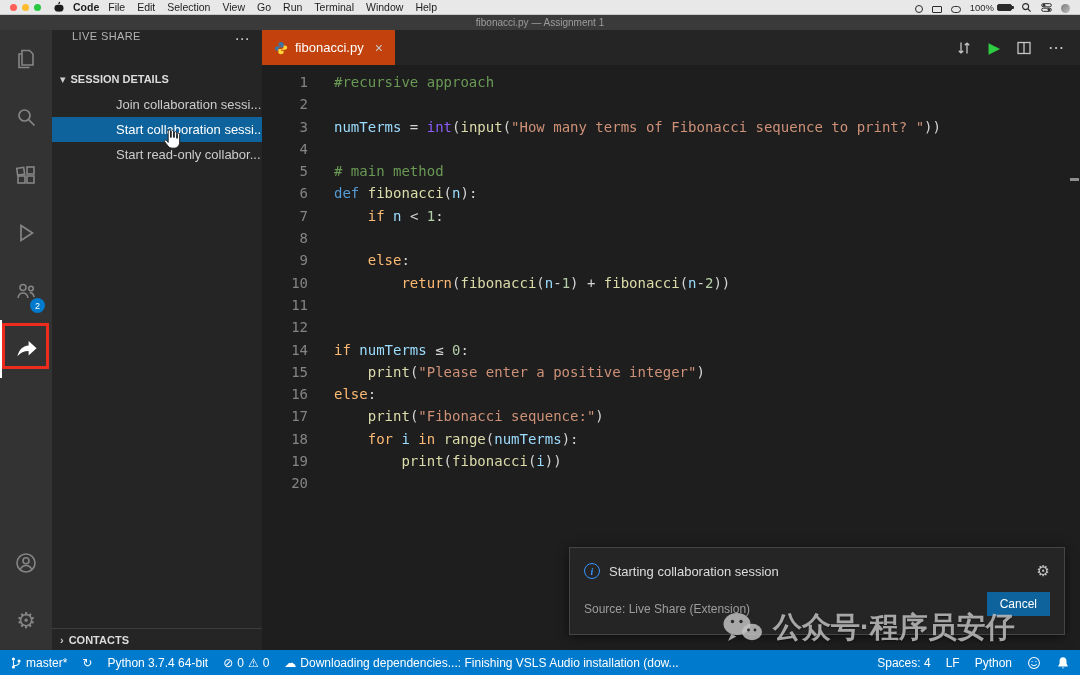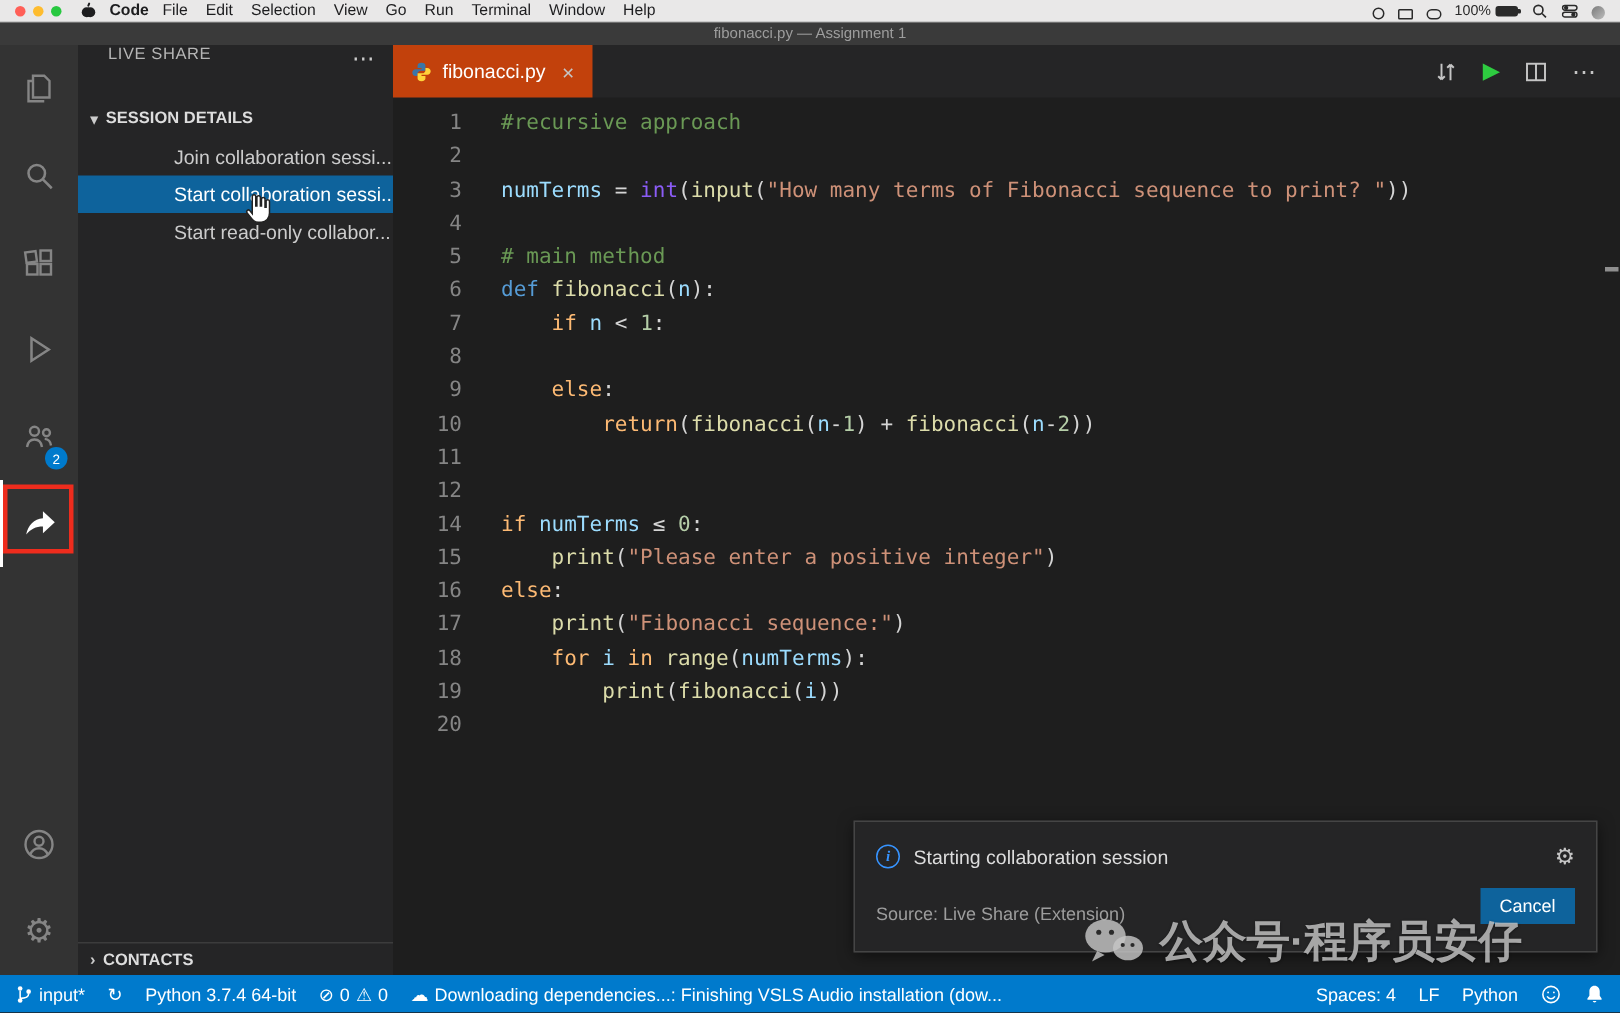--- a/index.html
+++ b/index.html
@@ -360,21 +360,21 @@
   <div class="sb-left">
     <span class="sb-cell">
       <span style="display:inline-flex">
         <svg width="12" height="14" viewBox="0 0 14 16" fill="currentColor">
             <circle cx="4" cy="3.3" r="1.8"></circle>
             <circle cx="4" cy="12.7" r="1.8"></circle>
             <circle cx="10.6" cy="5.8" r="1.8"></circle>
             <path d="M4 5v6M10.6 7.6c0 2.2-2.6 3.4-6.6 3.4" stroke="currentColor" stroke-width="1.2" fill="none"></path>
           </svg>
       </span>
-      <span>input*</span>
+      <span>master*</span>
     </span>
     <span class="sb-cell sb-glyph">↻</span>
     <span class="sb-cell">Python 3.7.4 64-bit</span>
     <span class="sb-cell">
       <span class="sb-glyph">⊘</span>
       <span>0</span>
       <span class="sb-glyph">⚠</span>
       <span>0</span>
     </span>
     <span class="sb-cell">

